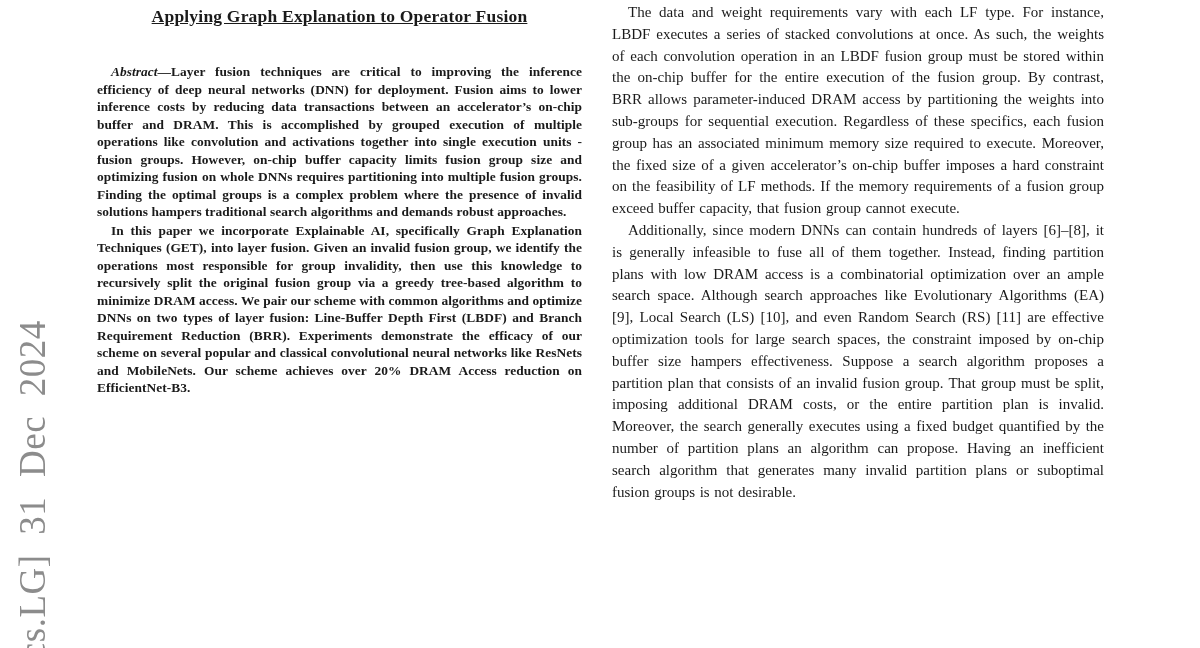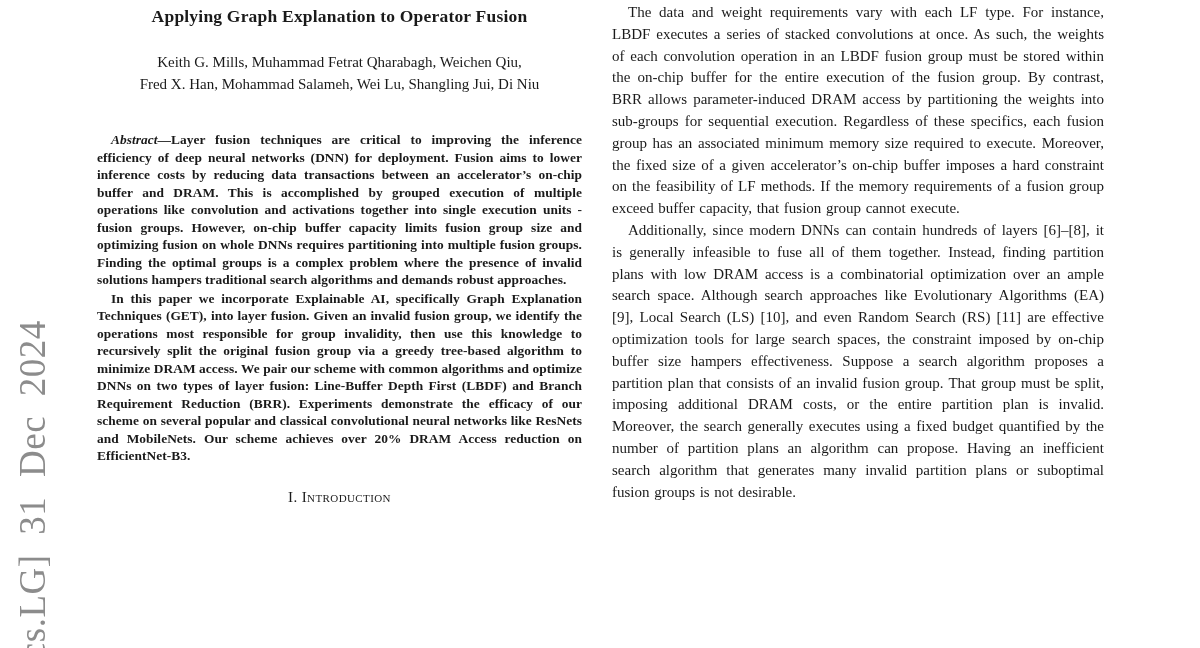--- a/index.html
+++ b/index.html
@@ -35,20 +35,21 @@
   }
   .col-left  { left: 96px;  width: 487px; }
   .col-right { left: 612px; width: 492px; }
 
   .title {
     margin: 6px 0 0 0;
     font-size: 17.5px;
     font-weight: bold;
     text-align: center;
     letter-spacing: 0.2px;
+    text-decoration: underline;
   }
   .authors {
     margin-top: 24px;
     font-size: 15px;
     line-height: 22px;
     text-align: center;
   }
   .abstract {
     margin-top: 36px;
     font-size: 13.4px;
@@ -88,31 +89,26 @@
 <body>
 
 <div class="page">
 
   <div class="watermark">[cs.LG] 31 Dec 2024</div>
 
   <div class="col col-left">
 
     <h1 class="title">Applying Graph Explanation to Operator Fusion</h1>
 
-    <div class="authors">
-      <div>Keith G. Mills, Muhammad Fetrat Qharabagh, Weichen Qiu,</div>
-      <div>Fred X. Han, Mohammad Salameh, Wei Lu, Shangling Jui, Di Niu</div>
-    </div>
 
     <div class="abstract">
       <p class="abs-p"><span class="abs-label">Abstract</span><span>—Layer fusion techniques are critical to improving the inference efficiency of deep neural networks (DNN) for deployment. Fusion aims to lower inference costs by reducing data transactions between an accelerator’s on-chip buffer and DRAM. This is accomplished by grouped execution of multiple operations like convolution and activations together into single execution units - fusion groups. However, on-chip buffer capacity limits fusion group size and optimizing fusion on whole DNNs requires partitioning into multiple fusion groups. Finding the optimal groups is a complex problem where the presence of invalid solutions hampers traditional search algorithms and demands robust approaches.</span></p>
       <p class="abs-p">In this paper we incorporate Explainable AI, specifically Graph Explanation Techniques (GET), into layer fusion. Given an invalid fusion group, we identify the operations most responsible for group invalidity, then use this knowledge to recursively split the original fusion group via a greedy tree-based algorithm to minimize DRAM access. We pair our scheme with common algorithms and optimize DNNs on two types of layer fusion: Line-Buffer Depth First (LBDF) and Branch Requirement Reduction (BRR). Experiments demonstrate the efficacy of our scheme on several popular and classical convolutional neural networks like ResNets and MobileNets. Our scheme achieves over 20% DRAM Access reduction on EfficientNet-B3.</p>
     </div>
 
-    <h2 class="section-heading">I. Introduction</h2>
 
 
   </div>
 
   <div class="col col-right">
 
     <p class="body-p">The data and weight requirements vary with each LF type. For instance, LBDF executes a series of stacked convolutions at once. As such, the weights of each convolution operation in an LBDF fusion group must be stored within the on-chip buffer for the entire execution of the fusion group. By contrast, BRR allows parameter-induced DRAM access by partitioning the weights into sub-groups for sequential execution. Regardless of these specifics, each fusion group has an associated minimum memory size required to execute. Moreover, the fixed size of a given accelerator’s on-chip buffer imposes a hard constraint on the feasibility of LF methods. If the memory requirements of a fusion group exceed buffer capacity, that fusion group cannot execute.</p>
 
     <p class="body-p">Additionally, since modern DNNs can contain hundreds of layers [6]–[8], it is generally infeasible to fuse all of them together. Instead, finding partition plans with low DRAM access is a combinatorial optimization over an ample search space. Although search approaches like Evolutionary Algorithms (EA) [9], Local Search (LS) [10], and even Random Search (RS) [11] are effective optimization tools for large search spaces, the constraint imposed by on-chip buffer size hampers effectiveness. Suppose a search algorithm proposes a partition plan that consists of an invalid fusion group. That group must be split, imposing additional DRAM costs, or the entire partition plan is invalid. Moreover, the search generally executes using a fixed budget quantified by the number of partition plans an algorithm can propose. Having an inefficient search algorithm that generates many invalid partition plans or suboptimal fusion groups is not desirable.</p>
 

